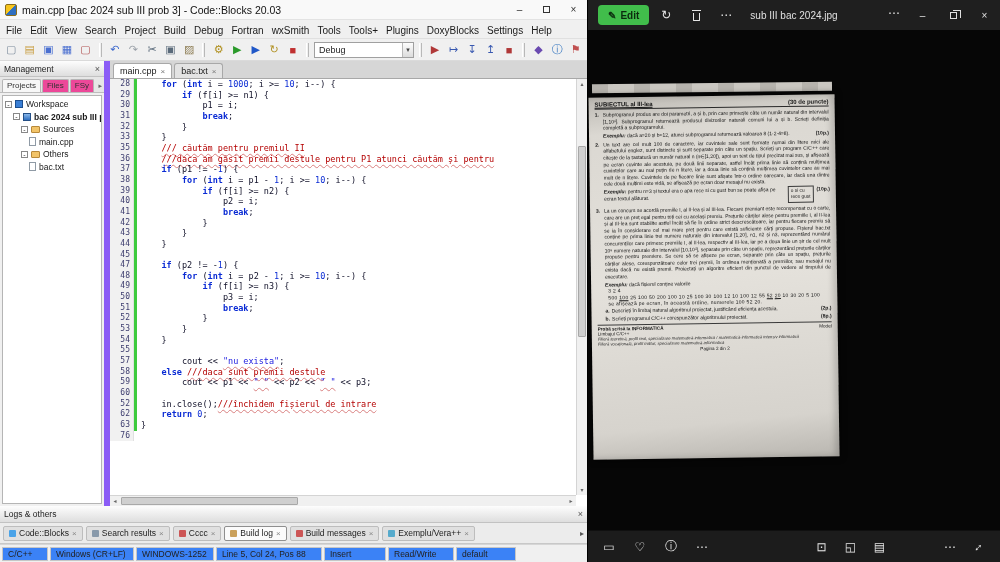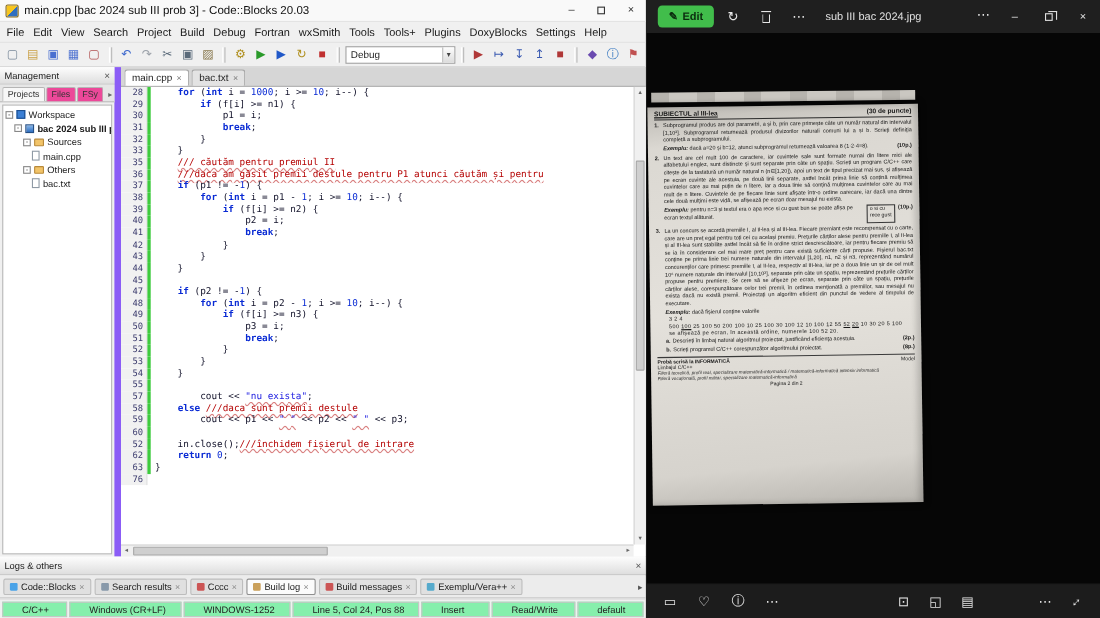--- a/index.html
+++ b/index.html
@@ -72,21 +72,21 @@
   .hthumb{position:absolute;top:1px;bottom:1px;left:11px;width:38%;background:#cfcfcf;border:1px solid #a8a8a8;border-radius:1px;}
 
   .logs-head{height:17px;flex:0 0 auto;}
   .logs-tabs{height:21px;background:#ececec;display:flex;align-items:center;gap:3px;padding:0 3px;font-size:8.5px;border-bottom:1px solid #c8c8c8;flex:0 0 auto;}
   .ltab{display:flex;align-items:center;gap:3px;padding:0 5px;border:1px solid #bdbdbd;background:#e0e0e0;border-radius:2px;height:15px;color:#222;white-space:nowrap;}
   .ltab.active{background:#fbfbfb;border-color:#8f8f8f;}
   .lsq{width:7px;height:7px;border-radius:1px;flex:0 0 auto;}
   .ltab .x{color:#888;font-size:8px;}
   .ltabs-more{margin-left:auto;font-size:8px;color:#555;}
   .statusbar{height:18px;display:flex;align-items:center;gap:2px;background:#f0f0f0;border-top:1px solid #d6d6d6;padding:0 2px;font-size:8.5px;color:#222;flex:0 0 auto;}
-  .seg{height:14px;border:1px solid #c6c6c6;background:#86efac;display:flex;align-items:center;padding:0 17px;white-space:nowrap;overflow:hidden;}
+  .seg{height:14px;border:1px solid #c6c6c6;background:#3b82f6;display:flex;align-items:center;padding:0 5px;white-space:nowrap;overflow:hidden;}
   .statusbar .seg:nth-child(1){min-width:46px;}
   .statusbar .seg:nth-child(2){min-width:84px;}
   .statusbar .seg:nth-child(3){min-width:78px;}
   .statusbar .seg:nth-child(4){min-width:106px;}
   .statusbar .seg:nth-child(5){min-width:62px;}
   .statusbar .seg:nth-child(6){min-width:66px;}
   .statusbar .seg:nth-child(7){min-width:60px;}
 
   
   .win-right{width:412px;height:562px;display:flex;flex-direction:column;background:#050505;}

